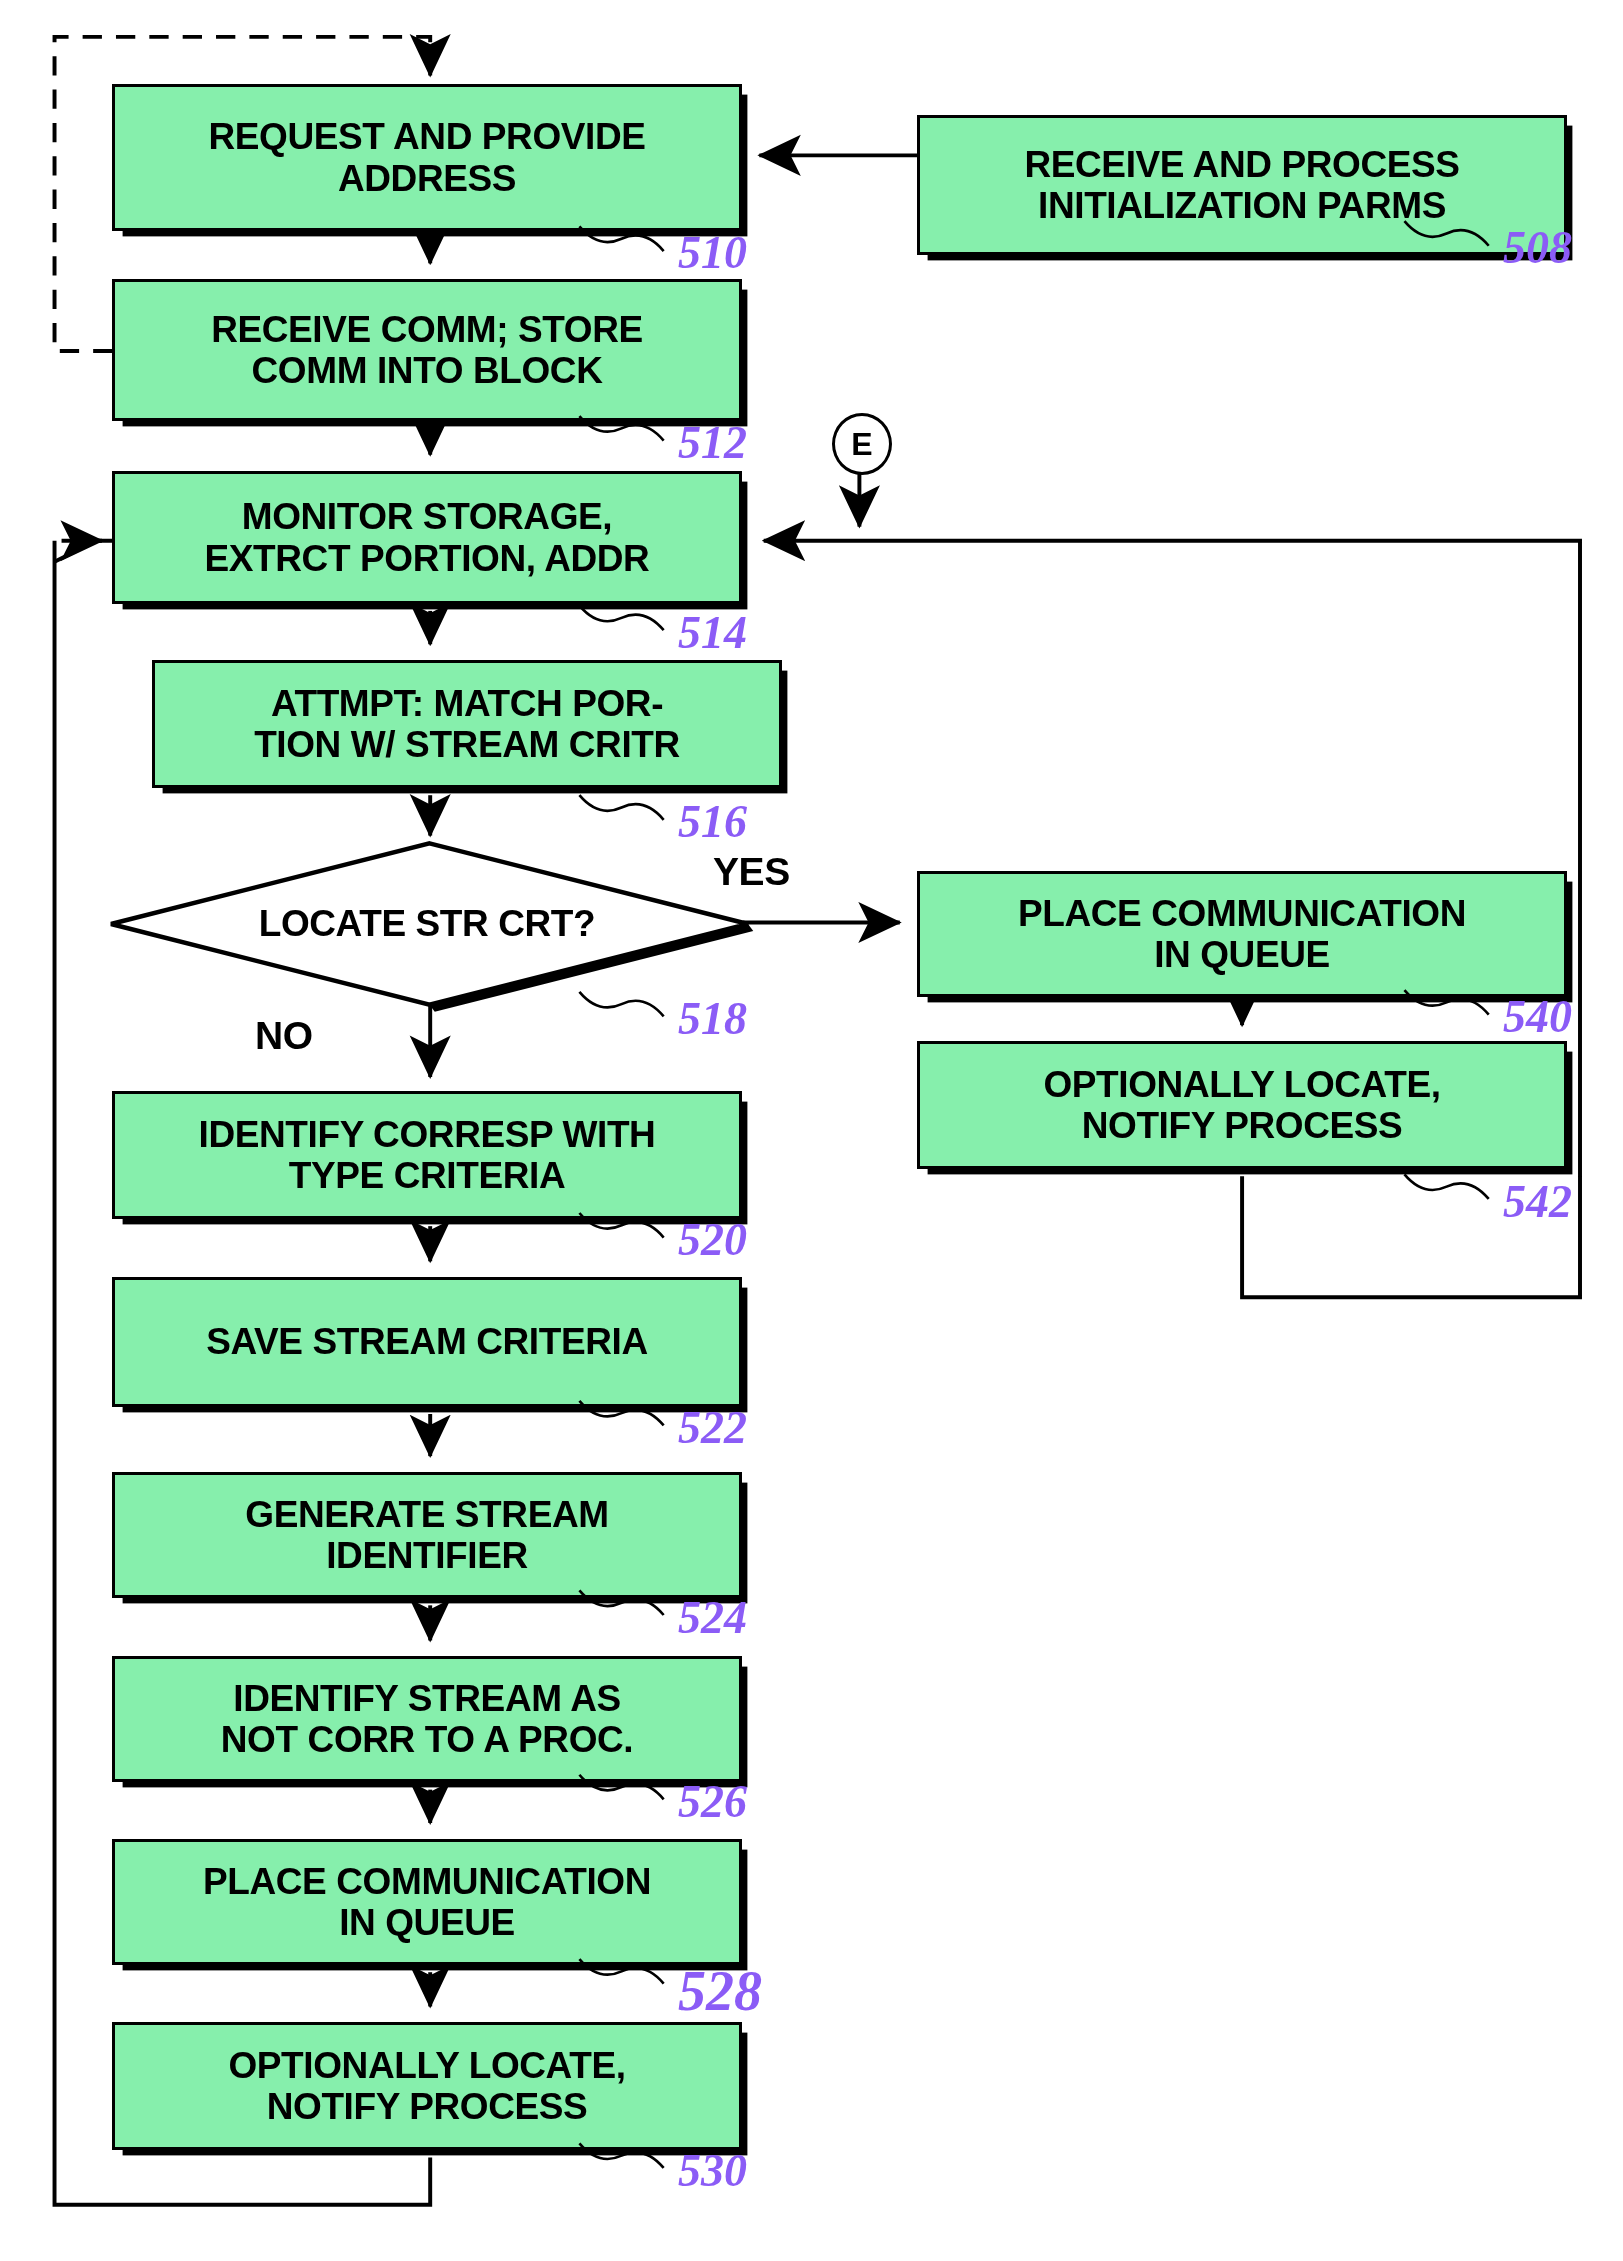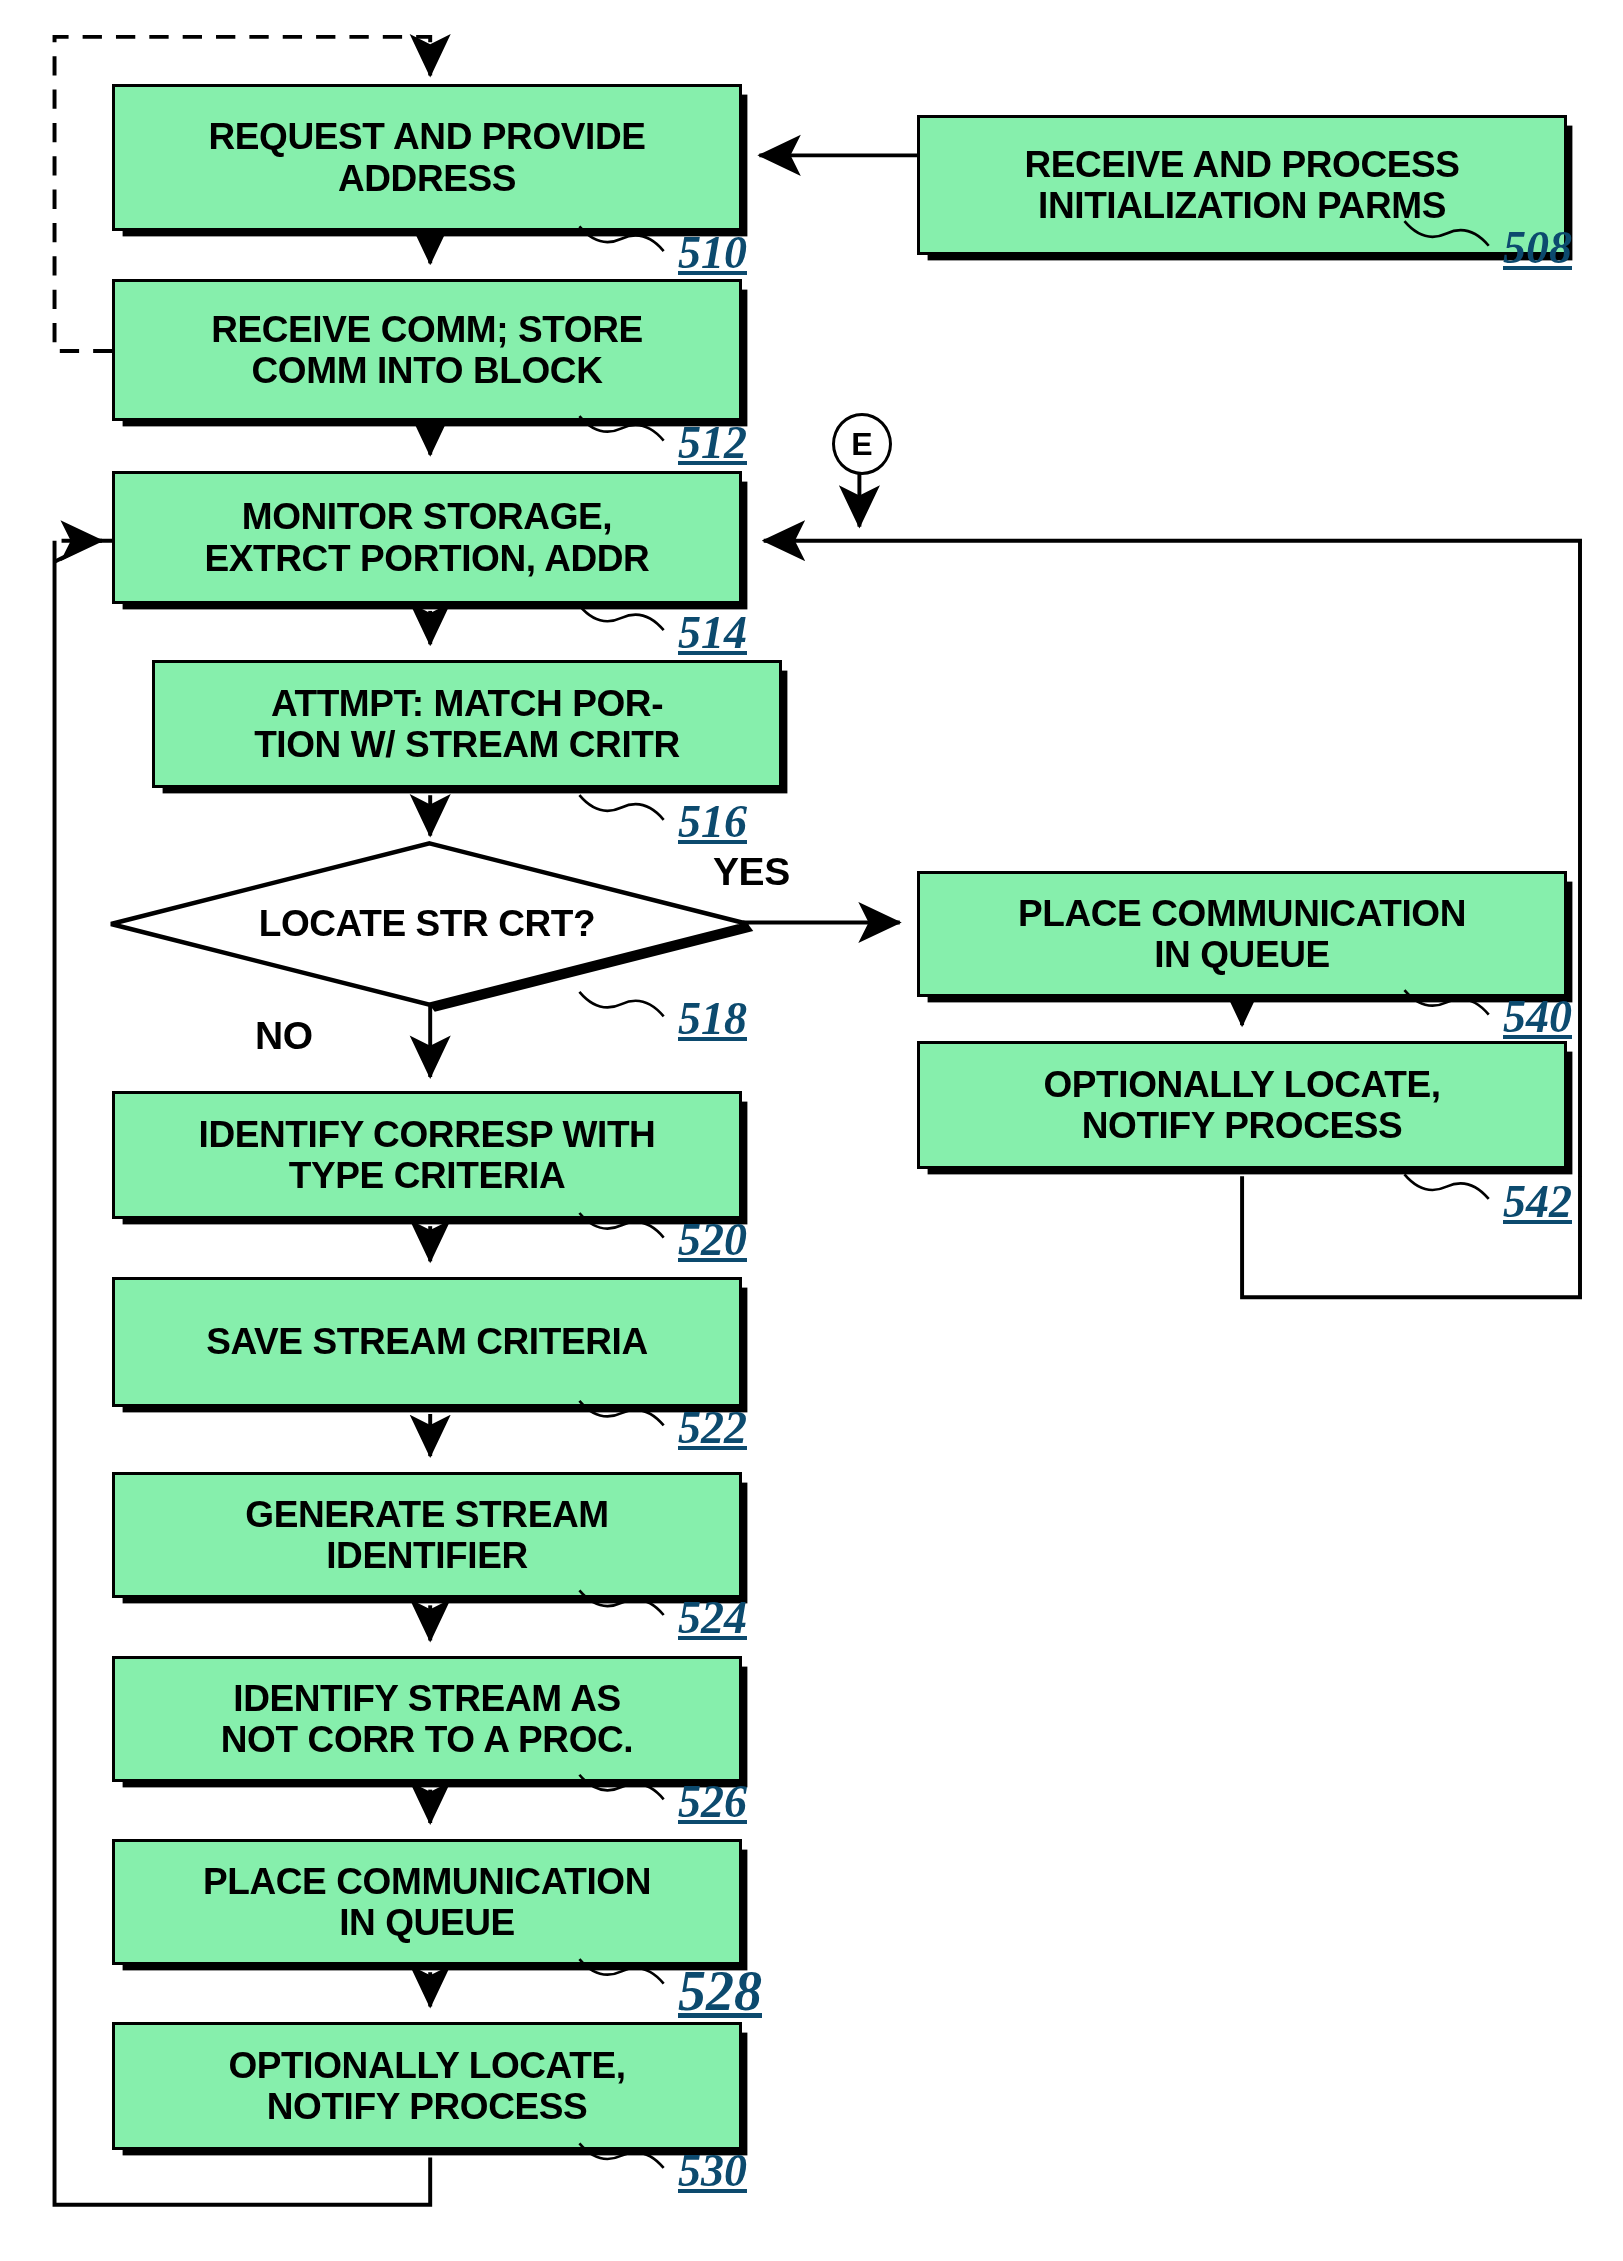--- a/index.html
+++ b/index.html
@@ -10,22 +10,22 @@
   .pbox{position:absolute;box-sizing:border-box;background:#86efac;border:3.5px solid #000;
         display:flex;align-items:center;justify-content:center;text-align:center;
         box-shadow:8px 8px 0 -2.6px #000;}
   .pbox .txt{font-weight:bold;color:#000;line-height:1.12;letter-spacing:-0.4px;
         font-family:"Liberation Sans",sans-serif;padding:0 5.3px;}
 
   .diamond{position:absolute;}
   .dlabel{position:absolute;display:flex;align-items:center;justify-content:center;
         font-weight:bold;color:#000;font-family:"Liberation Sans",sans-serif;letter-spacing:-0.4px;}
 
-  .refnum{position:absolute;font-weight:bold;font-style:italic;color:#0c4a6e;
-        font-family:"Liberation Serif",serif;letter-spacing:0px;text-decoration:underline;}
+  .refnum{position:absolute;font-weight:bold;font-style:italic;color:#8b5cf6;
+        font-family:"Liberation Serif",serif;letter-spacing:0px;}
 
   .branchlbl{position:absolute;font-weight:bold;color:#000;
         font-family:"Liberation Sans",sans-serif;letter-spacing:-0.4px;}
 
   .conn{position:absolute;border:3.5px solid #000;border-radius:50%;background:#fff;
         display:flex;align-items:center;justify-content:center;font-weight:bold;
         font-family:"Liberation Sans",sans-serif;color:#000;}
 </style>
 </head>
 <body>

